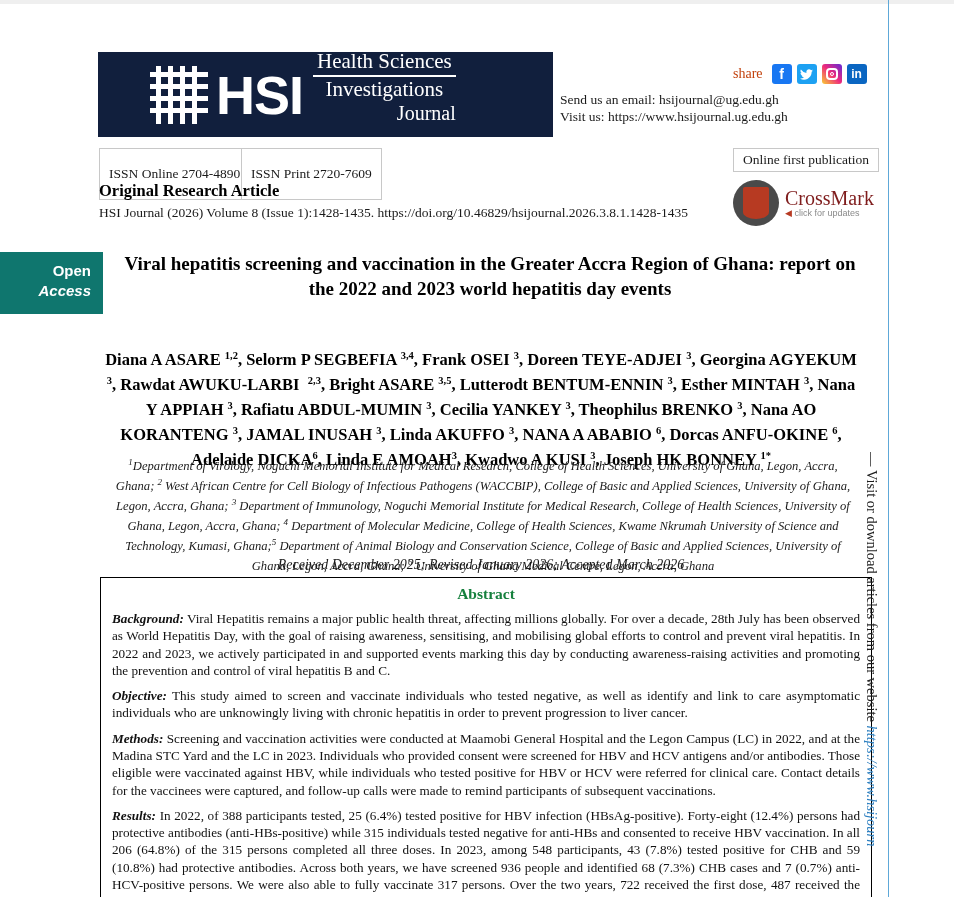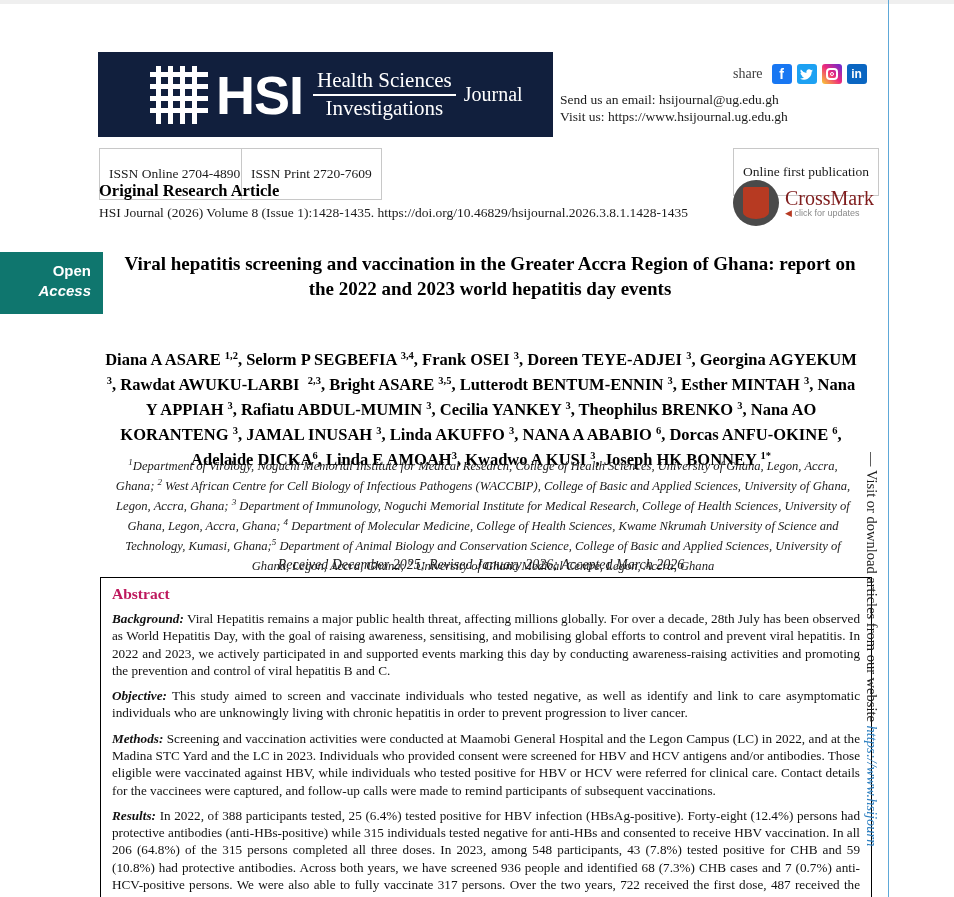--- a/index.html
+++ b/index.html
@@ -49,20 +49,21 @@
     font-weight: bold;
     font-size: 54px;
     letter-spacing: -1px;
     margin-left: 8px;
     line-height: 1;
   }
   .logo-words {
     margin-left: 10px;
     display: flex;
     align-items: center;
+    flex-direction: column;
   }
   .logo-stack {
     color: #ffffff;
     font-family: "Liberation Serif", serif;
     font-size: 21px;
     line-height: 1.12;
     text-align: center;
   }
   .logo-stack .hs { display: block; padding: 0 4px 1px 4px; border-bottom: 2px solid #fff; }
   .logo-stack .inv { display: block; padding: 1px 4px 0 4px; }
@@ -75,21 +76,21 @@
     padding-bottom: 14px;
   }
 
   
   .share-row {
     position: absolute;
     left: 733px; top: 64px;
     display: flex; align-items: center; gap: 5px;
   }
   .share-label {
-    font-size: 14px; color: #404040;
+    font-size: 14px; color: #c2410c;
     margin-right: 4px;
   }
   .soc {
     width: 20px; height: 20px;
     border-radius: 3px;
     display: flex; align-items: center; justify-content: center;
     color: #fff;
     font-family: "Liberation Sans", sans-serif;
     font-weight: bold;
     font-size: 14px;
@@ -127,21 +128,21 @@
   }
   #issn-online { left: 99px; top: 148px; }
   #issn-print  { left: 241px; top: 148px; }
   #online-first {
     position: absolute;
     left: 733px; top: 148px;
     border: 1px solid #c8c8c8;
     background: #fff;
     font-size: 13.5px;
     color: #1a1a1a;
-    padding: 15px 9px;
+    padding: 3px 9px;
     white-space: nowrap;
   }
 
   
   .article-type {
     position: absolute;
     left: 99px; top: 181px;
     font-weight: bold;
     font-size: 16.5px;
     color: #000;
@@ -254,24 +255,25 @@
     left: 100px; top: 577px;
     width: 772px;
     height: 320px;
     border: 1px solid #000;
     border-bottom: none;
     background: #fff;
     padding: 6px 11px 0 11px;
     overflow: hidden;
   }
   .abstract-title {
+    text-align: center;
     font-weight: bold;
     font-size: 15.5px;
     margin: 1px 0 7px 0;
-    color: #be185d;
+    color: #15803d;
   }
   .abs-p {
     font-size: 13.2px;
     line-height: 1.31;
     text-align: justify;
     margin: 0 0 8px 0;
     color: #111;
   }
   .abs-p .lbl {
     font-weight: bold;

